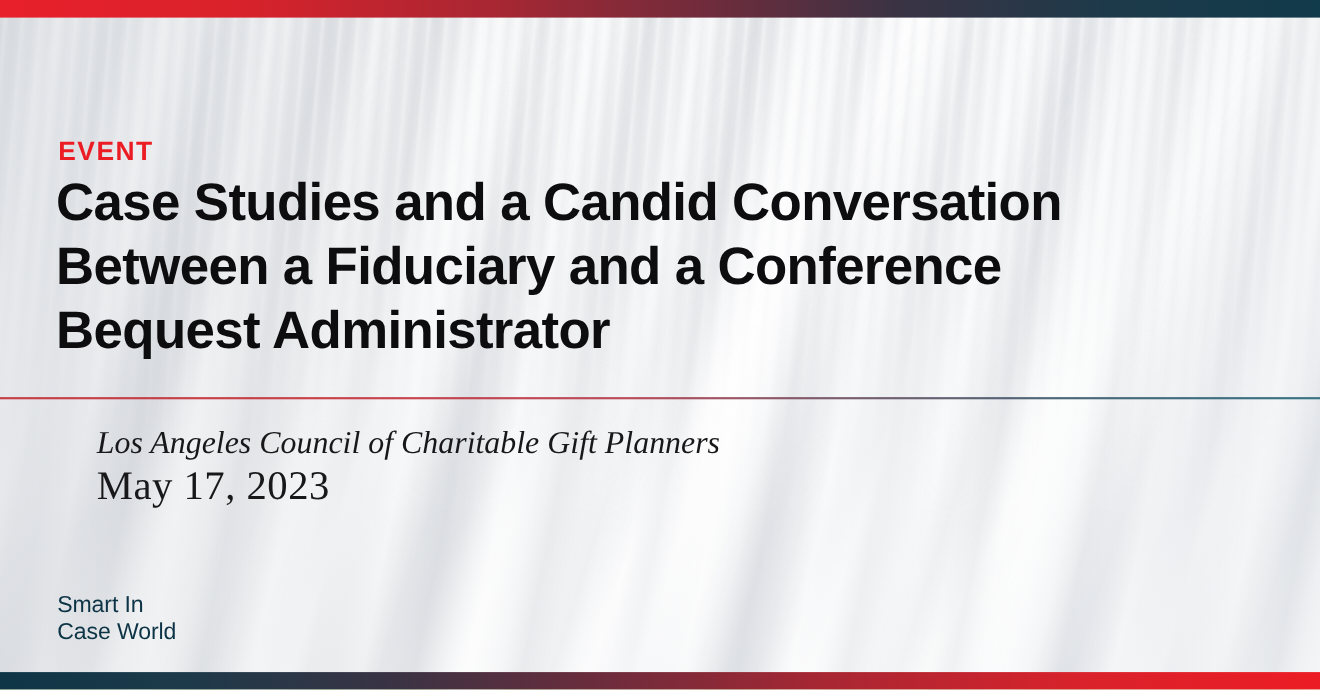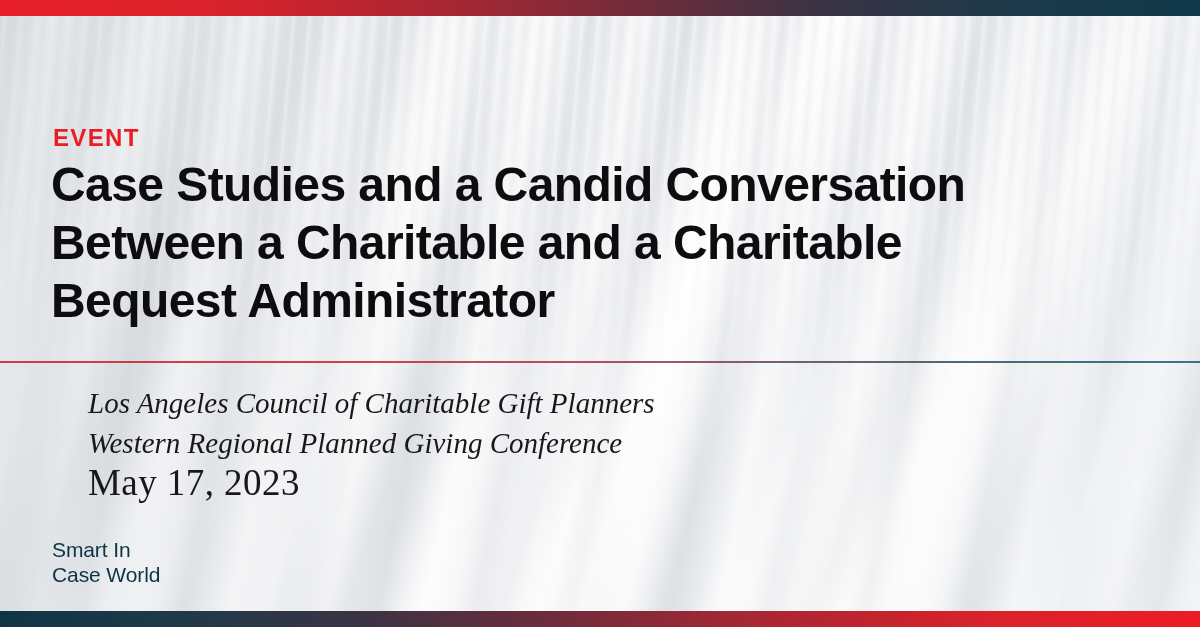--- a/index.html
+++ b/index.html
@@ -163,27 +163,26 @@
   <div class="rule-top"></div>
   <div class="rule-bottom"></div>
   <div class="divider"></div>
 
   <div class="content">
 
     <div class="eyebrow">EVENT</div>
 
     <h1 class="headline">
       <span class="hl-line">Case Studies and a Candid Conversation</span>
-      <span class="hl-line">Between a Charitable and a Charitable</span>
+      <span class="hl-line">Between a Fiduciary and a Conference</span>
       <span class="hl-line">Bequest Administrator</span>
     </h1>
 
     <div class="meta">
       <span class="meta-line">Los Angeles Council of Charitable Gift Planners</span>
-      <span class="meta-line">Western Regional Planned Giving Conference</span>
       <span class="meta-date">May 17, 2023</span>
     </div>
 
     <div class="tagline">
       <span>Smart In</span>
       <span>Case World</span>
     </div>
 
   </div>
 </div>

